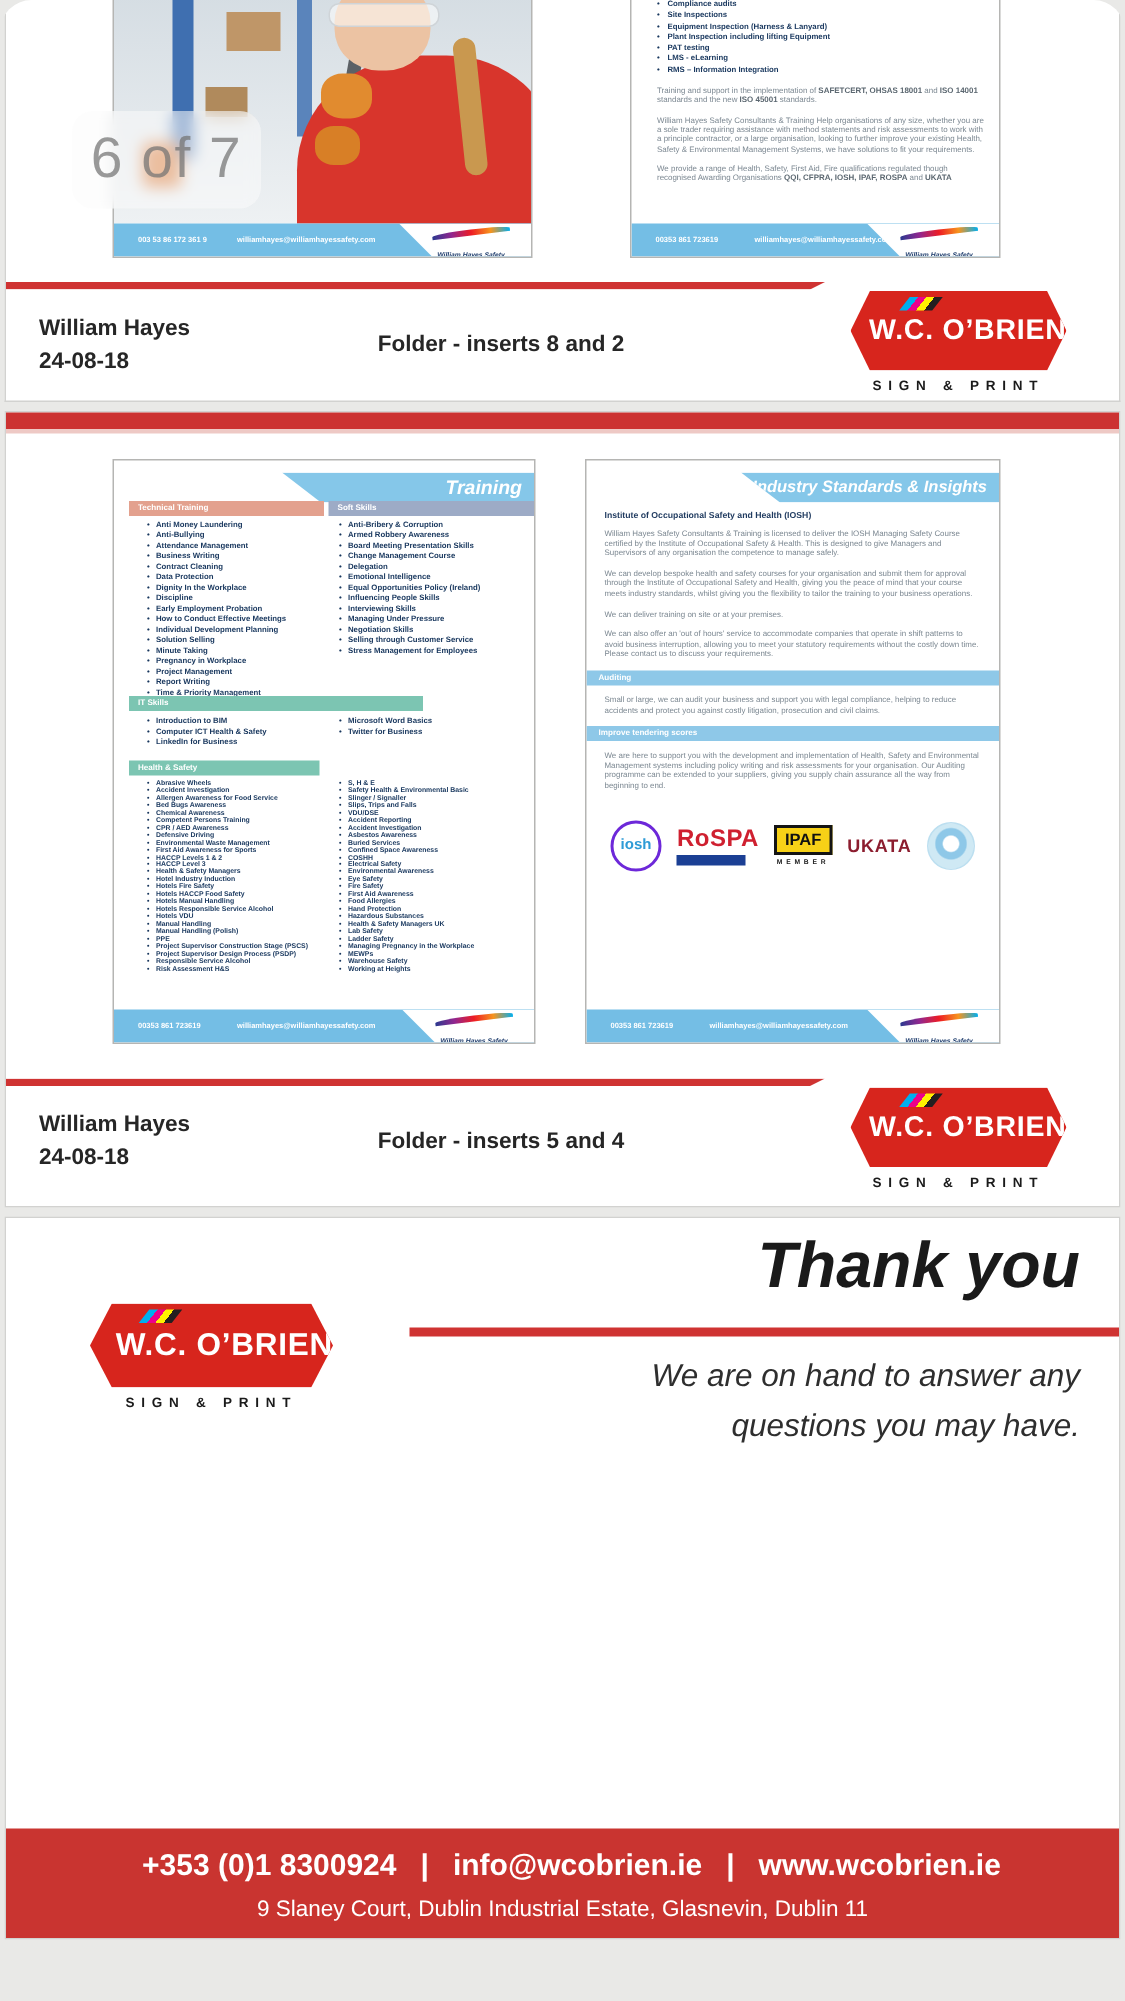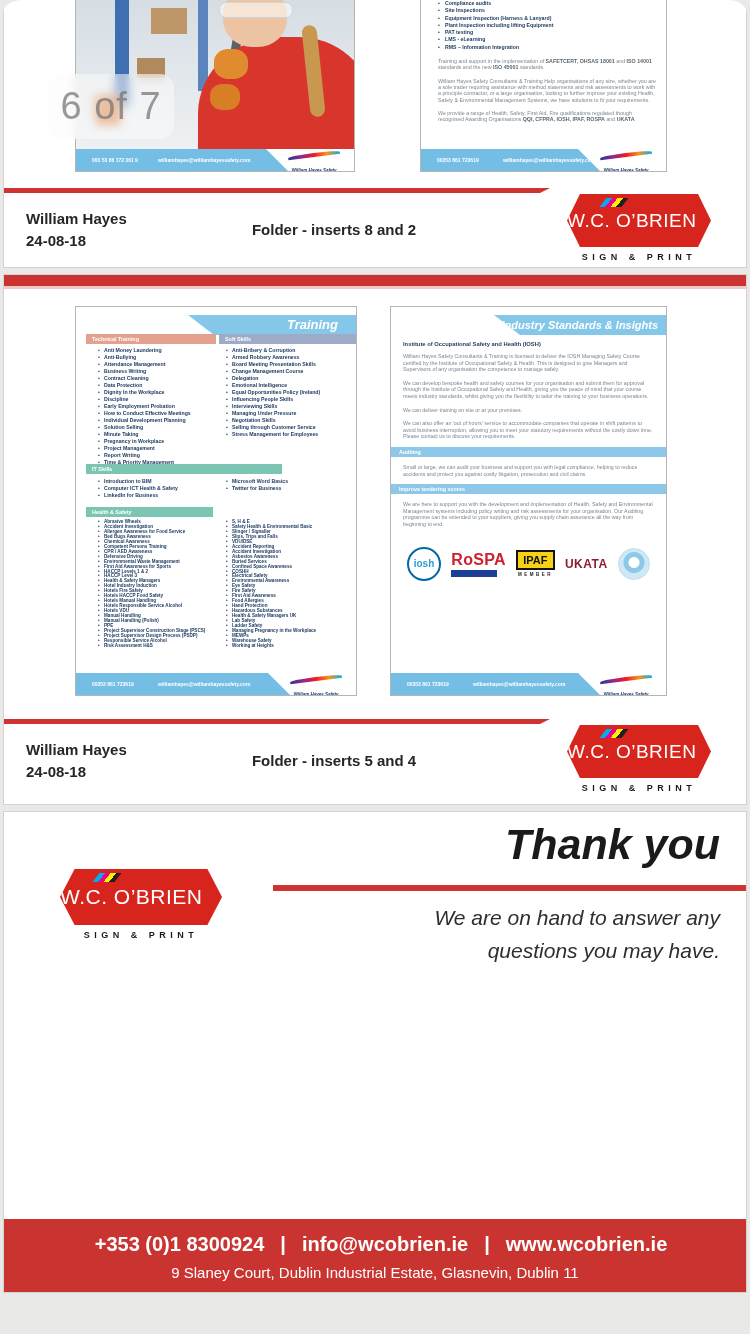--- a/index.html
+++ b/index.html
@@ -65,35 +65,35 @@
   .sf{position:absolute;left:0;right:0;height:80px;padding-left:29px;}
   .sf1{top:190px;} .sf2{top:444px;}
   .sf-line{position:absolute;left:0;top:0;width:546px;height:5px;background:#cf3332;
            clip-path:polygon(0 0,100% 0,calc(100% - 10px) 100%,0 100%);}
   .sf-author{position:absolute;left:22px;top:22px;font-size:15px;font-weight:bold;color:#262626;}
   .sf-date{position:absolute;left:22px;top:44px;font-size:15px;font-weight:bold;color:#262626;}
   .sf-title{position:absolute;left:190px;top:33px;width:280px;text-align:center;font-size:15px;font-weight:bold;color:#262626;}
 
   
   .wcb{position:absolute;text-align:center;}
-  .wcb .hex{position:relative;margin:0 auto;background:#d7251d;color:#fff;display:flex;align-items:center;justify-content:flex-start;
-            clip-path:polygon(0 50%,9% 0,91% 0,100% 50%,91% 100%,9% 100%);font-weight:normal;letter-spacing:.5px;}
+  .wcb .hex{position:relative;margin:0 auto;background:#d7251d;color:#fff;display:flex;align-items:center;justify-content:flex-end;
+            clip-path:polygon(0 50%,9% 0,91% 0,100% 50%,91% 100%,9% 100%);font-weight:bold;letter-spacing:.5px;}
   .wcb .stripes{position:absolute;top:4px;left:36px;width:22px;height:9px;transform:skewX(-38deg);
             background:linear-gradient(to right,#00aeef 0 25%,#ec008c 25% 50%,#fff200 50% 75%,#231f20 75% 100%);}
   .wcb .tag{margin-top:5px;font-size:9px;font-weight:bold;letter-spacing:4.5px;color:#1a1a1a;white-space:nowrap;}
   .sf .wcb{top:6px;right:34px;width:146px;}
   .sf .hex{width:144px;height:53px;font-size:19px;}
 
   
   .redbar{position:absolute;left:0;right:0;top:0;height:11px;background:#cc3231;}
   .redbar::after{content:"";position:absolute;left:0;right:0;top:11px;height:3px;background:#eec9c5;}
 
   
   .trainIns{left:71px;top:31px;width:282px;height:390px;}
-  .tband{left:112px;font-size:13px;line-height:20px;padding-right:18px;}
+  .tband{left:112px;font-size:13px;line-height:20px;padding-right:8px;}
   .chdr{position:absolute;height:10px;font-size:5.4px;line-height:10px;font-weight:bold;color:#fff;padding-left:6px;box-sizing:border-box;}
   .h-tech{top:27px;left:10px;width:130px;background:#e3a18e;}
   .h-soft{top:27px;left:143px;right:0;background:#9dabc6;}
   .h-it{top:157px;left:10px;width:196px;background:#7cc5b2;}
   .h-hs{top:200px;left:10px;width:127px;background:#7cc5b2;}
   .tl{list-style:none;margin:0;padding:0;position:absolute;}
   .tl li{position:relative;padding-left:6px;font-weight:bold;color:#17365d;}
   .tl li::before{content:"•";position:absolute;left:0;top:0;}
   .fs52 li{font-size:5.2px;line-height:7px;}
   .fs46 li{font-size:4.6px;line-height:4.95px;}
@@ -106,21 +106,21 @@
 
   
   .indIns{left:386px;top:31px;width:277px;height:390px;}
   .iband2{left:103px;font-size:11px;line-height:20px;padding-right:8px;}
   .ind-body{position:absolute;top:34px;left:12px;right:12px;}
   .ind-body h4{margin:0 0 6px 0;font-size:5.8px;color:#1f3a5f;}
   .ind-body p{margin:0 0 7px 0;font-size:5.3px;line-height:6.6px;color:#7b8791;}
   .sechdr{height:10px;background:#8ec8e8;color:#fff;font-weight:bold;font-size:5.4px;line-height:10px;
           padding-left:8px;margin:2px -12px 7px -12px;}
   .logos{display:flex;align-items:center;justify-content:space-between;margin:12px 4px 0 4px;height:48px;}
-  .lg-iosh{width:34px;height:34px;border:2px solid #0369a1;border-radius:50%;display:flex;align-items:center;justify-content:center;
+  .lg-iosh{width:34px;height:34px;border:2px solid #6d28d9;border-radius:50%;display:flex;align-items:center;justify-content:center;
            color:#2e9bd6;font-weight:bold;font-size:10px;box-sizing:border-box;}
   .lg-rospa{text-align:center;}
   .lg-rospa span{color:#cf2030;font-weight:700;font-size:16px;letter-spacing:.3px;}
   .rospa-strip{width:46px;height:7px;background:#1b3f94;margin-top:1px;}
   .lg-ipaf{text-align:center;}
   .ipaf-box{background:#f7d117;border:2px solid #141414;padding:2px 5px;font-weight:800;font-size:11px;color:#111;}
   .ipaf-sub{margin-top:2px;font-size:4.5px;font-weight:bold;letter-spacing:2.5px;color:#222;}
   .lg-ukata{color:#8c1d2f;font-weight:800;font-size:12px;letter-spacing:.5px;}
   .lg-badge{width:32px;height:32px;border-radius:50%;background:radial-gradient(circle at 50% 45%,#ffffff 0 5px,#8ec8e8 6px 10px,#cfe9f4 11px 16px);
             border:1px solid #bcdff0;box-sizing:border-box;}

